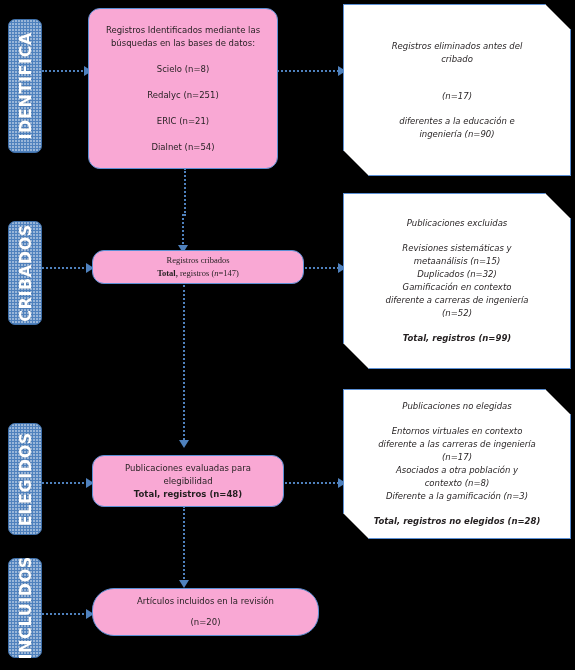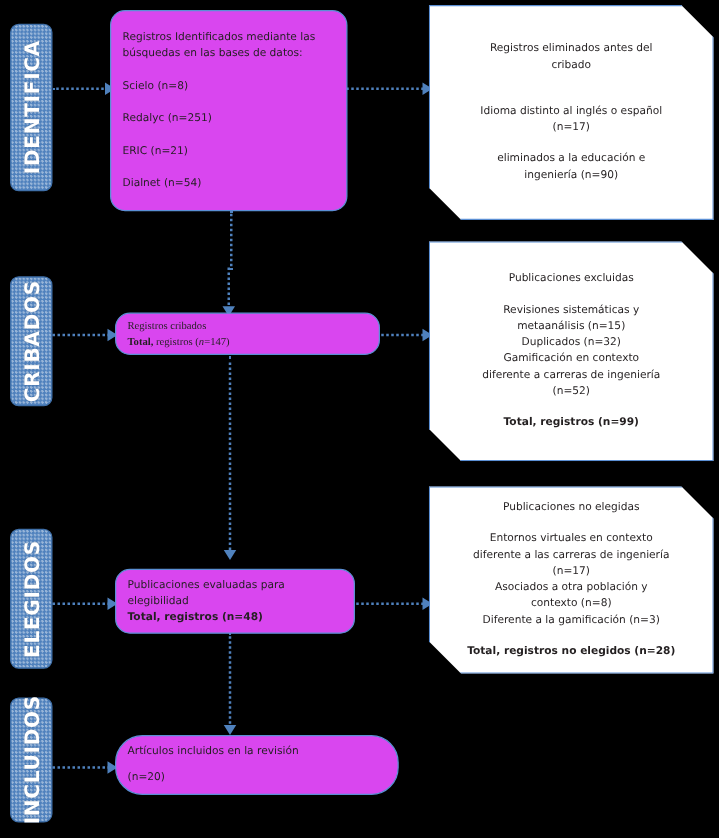--- a/index.html
+++ b/index.html
@@ -39,27 +39,27 @@
     font-weight: bold;
     font-size: 16px;
     letter-spacing: 0.6px;
     white-space: nowrap;
     text-shadow: 0 0 1px rgba(0,0,0,0.35);
   }
 
   
   .box {
     position: absolute;
-    background: #d946ef;
+    background: #f9a8d4;
     border: 1px solid #5b8fd4;
     border-radius: 12px;
     box-sizing: border-box;
     display: flex;
     flex-direction: column;
-    align-items: flex-start;
+    align-items: center;
     justify-content: center;
     text-align: center;
     color: #231f20;
     padding: 6px 9px;
   }
   .box .ln {
     font-size: 8.5px;
     line-height: 13px;
     white-space: nowrap;
   }
@@ -82,20 +82,21 @@
   .cutbox .content {
     position: absolute;
     inset: 0;
     display: flex;
     flex-direction: column;
     align-items: center;
     justify-content: center;
     text-align: left;
     padding: 8px 12px;
     box-sizing: border-box;
+    font-style: italic;
   }
   .cutbox .ln {
     font-size: 8.5px;
     line-height: 13px;
   }
   .cutbox .ln.gap { height: 12px; }
 
   b.bold { font-weight: bold; }
   i.ital { font-style: italic; }
 
@@ -190,24 +191,23 @@
     <div class="ln">Dialnet (n=54)</div>
   </div>
 
   <div class="cutbox" style="left:343px; top:4px; width:228px; height:172px;">
     <div class="inner"></div>
     <div class="content">
       <div class="ln">Registros eliminados antes del</div>
       <div class="ln">cribado</div>
       <div class="ln gap"></div>
       <div class="ln gap"></div>
-      <div class="ln">Idioma distinto al inglés o español</div>
       <div class="ln">(n=17)</div>
       <div class="ln gap"></div>
-      <div class="ln">eliminados a la educación e</div>
+      <div class="ln">diferentes a la educación e</div>
       <div class="ln">ingeniería (n=90)</div>
     </div>
   </div>
 
   <div class="box" style="left:92px; top:250px; width:212px; height:34px;font-family:Liberation Serif, serif;">
     <div class="ln">Registros cribados</div>
     <div class="ln"><b class="bold">Total,</b><span> registros (</span><i class="ital">n</i><span>=147)</span></div>
   </div>
 
   <div class="cutbox" style="left:343px; top:193px; width:228px; height:176px;border-radius:26px;">

